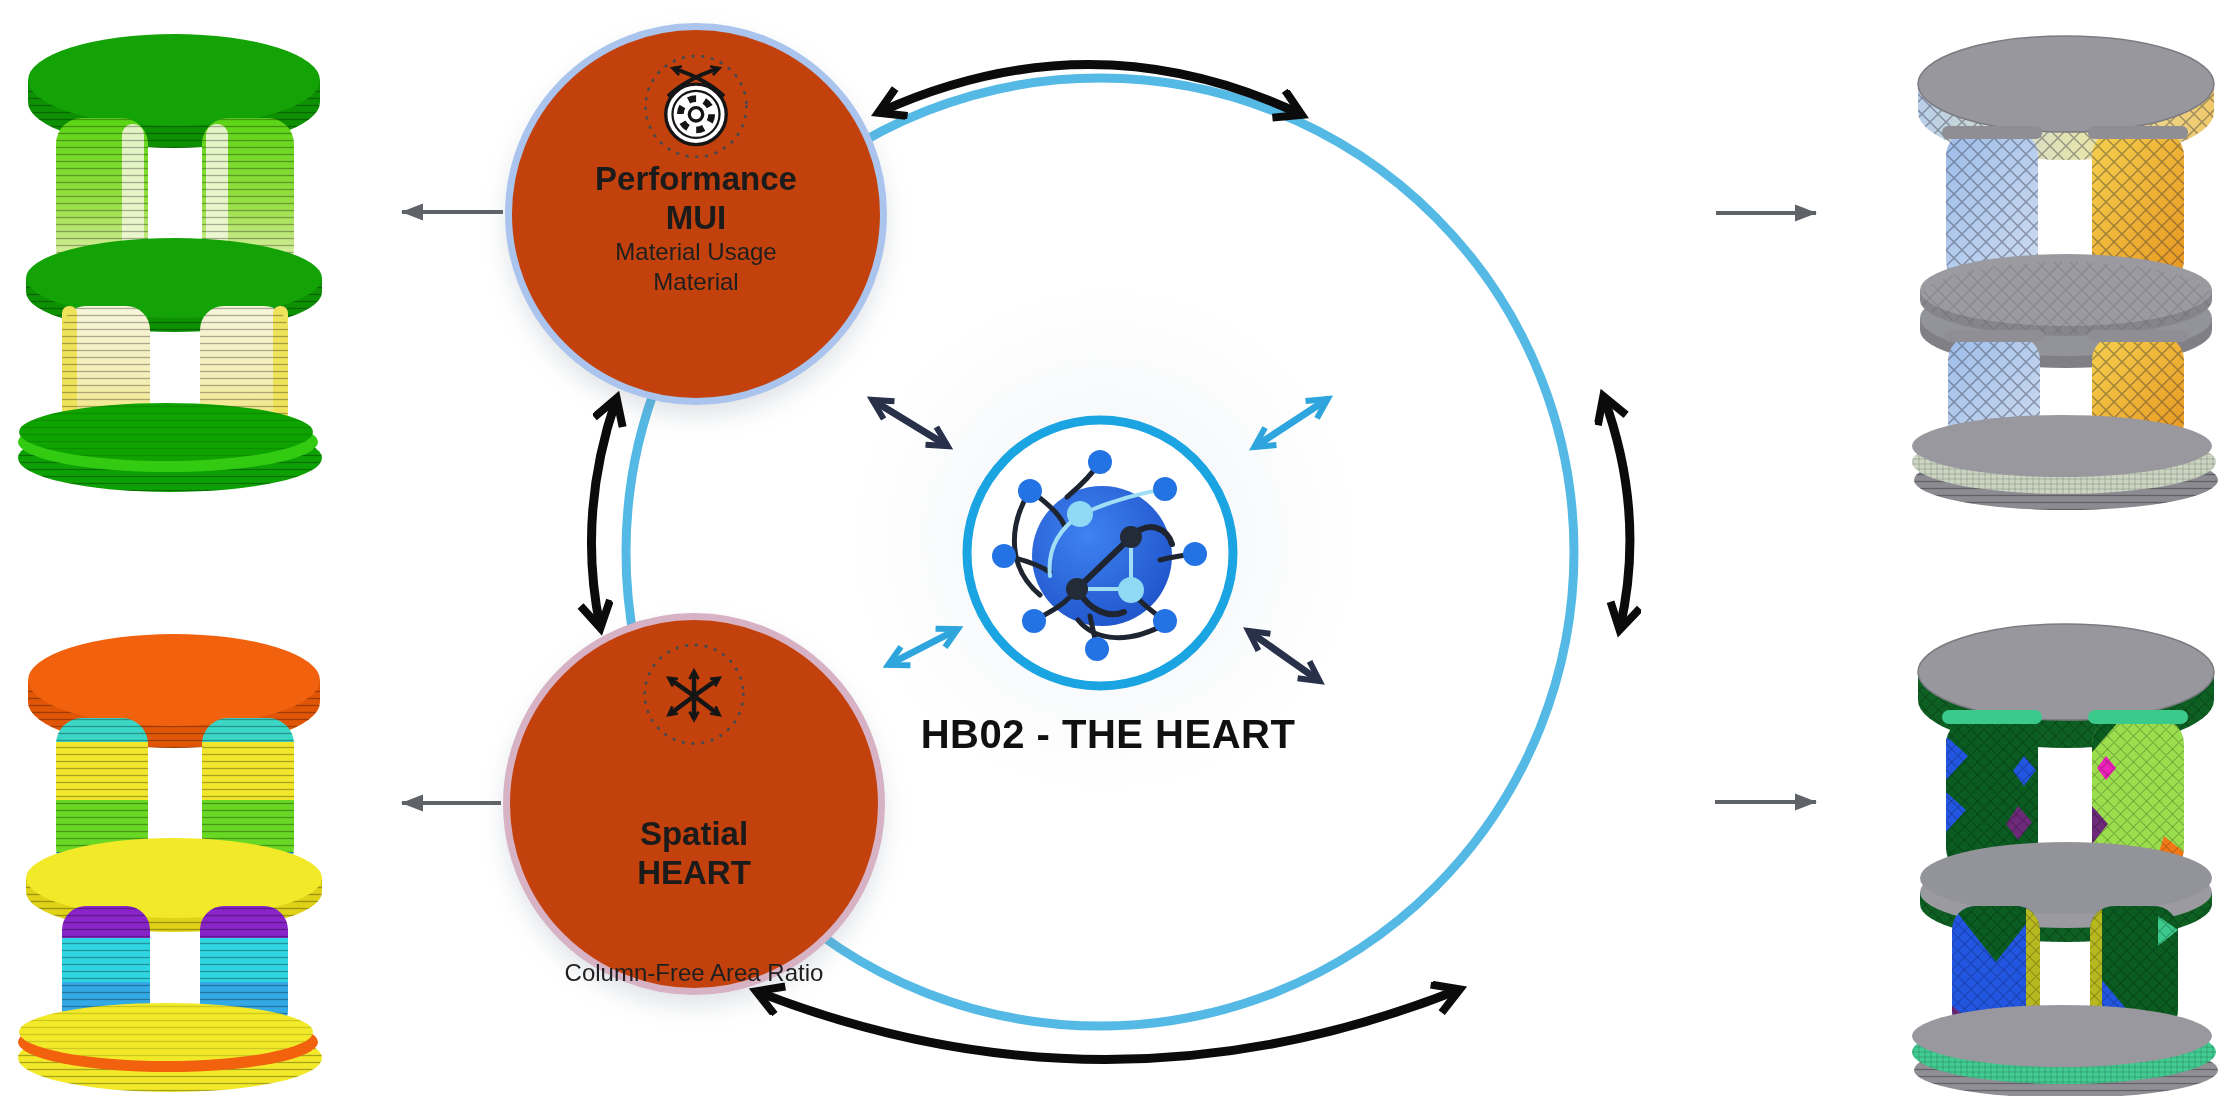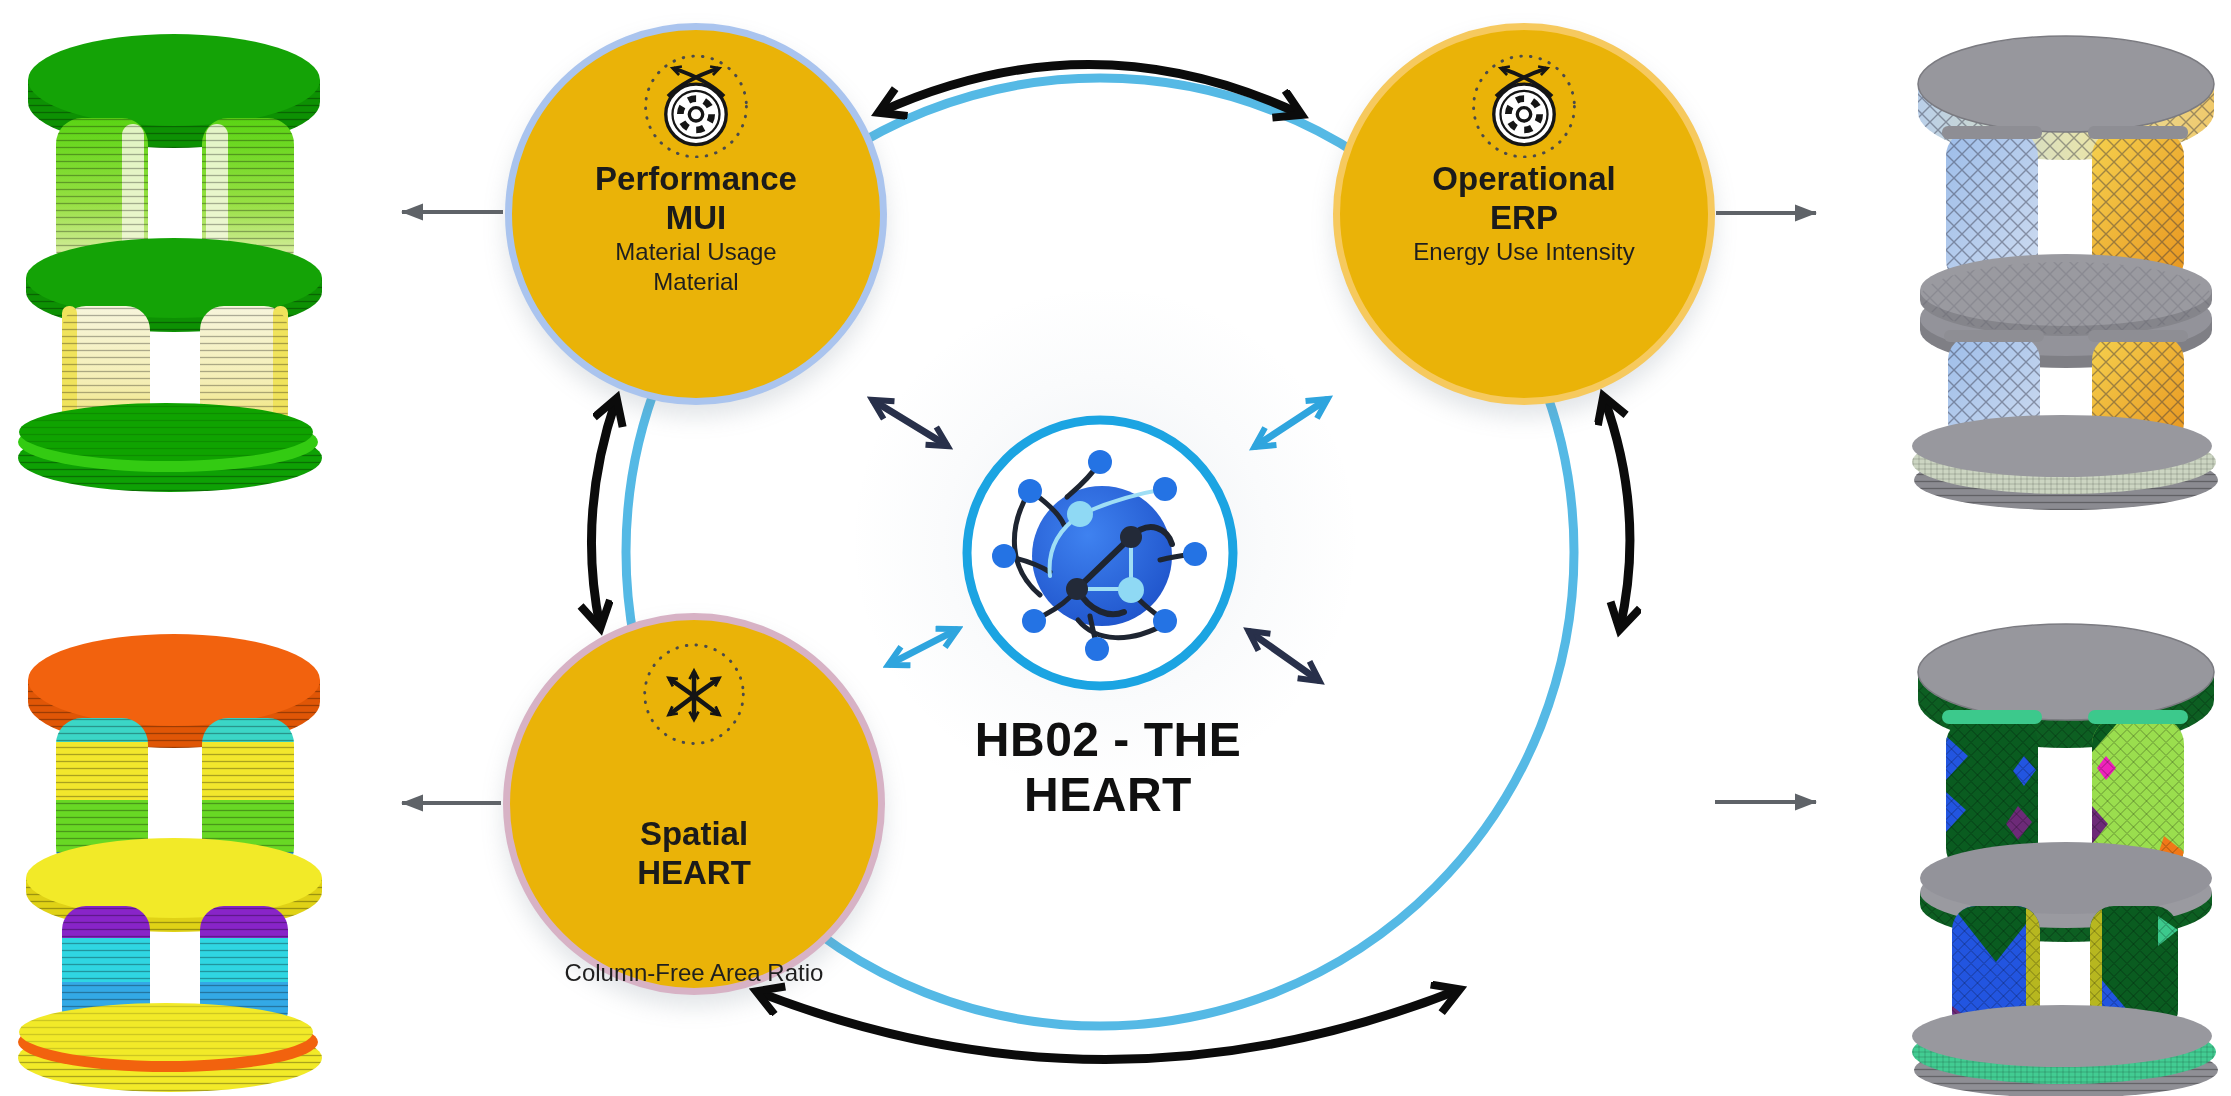--- a/index.html
+++ b/index.html
@@ -4,29 +4,29 @@
 <style>
   html,body{margin:0;padding:0;background:#fff;}
   body{font-family:"Liberation Sans", sans-serif;}
   #stage{position:relative;width:2231px;height:1096px;background:#ffffff;overflow:hidden;}
   .abs{position:absolute;}
   svg{display:block;}
   
   #hub-glow{left:855px;top:290px;width:500px;height:500px;border-radius:50%;
     background:radial-gradient(circle, rgba(228,233,239,.65) 0%, rgba(240,243,246,.35) 45%, rgba(255,255,255,0) 72%);}
   
-  .node{width:382px;height:382px;border-radius:50%;background:#eab308;border:7px solid #ccc;
+  .node{width:382px;height:382px;border-radius:50%;background:#c2410c;border:7px solid #ccc;
     box-sizing:border-box;box-shadow:0 12px 22px rgba(125,135,148,.22);z-index:4;
     display:flex;flex-direction:column;align-items:center;text-align:center;}
   .node .icon{margin-top:16px;width:112px;height:112px;flex:0 0 auto;}
   .node .title{margin-top:2px;font-size:33px;line-height:1.17;font-weight:bold;color:#1b1b1b;}
   .node .title span{display:block;}
   .node .subtitle{font-size:24px;line-height:1.25;color:#1f1f1f;max-width:300px;}
   .node .subtitle span{display:block;}
-  #hub-label{left:908px;top:712px;width:400px;text-align:center;font-size:48px;font-weight:bold;
+  #hub-label{left:908px;top:712px;width:400px;text-align:center;font-size:40px;font-weight:bold;
     letter-spacing:.5px;color:#101010;z-index:6;}
   .layer{left:0;top:0;z-index:1;}
   #arrow-layer{z-index:5;}
   .model{z-index:3;}
 </style>
 </head>
 <body>
 
 <svg width="0" height="0" style="position:absolute">
   <defs>
@@ -365,39 +365,20 @@
     <div class="title">
       <span>Performance</span>
       <span>MUI</span>
     </div>
     <div class="subtitle">
       <span>Material Usage</span>
       <span>Material</span>
     </div>
   </div>
 
-  <div class="node abs" style="left: 1333px; top: 23px; border-color: rgb(246, 201, 94);">
-    <svg class="icon" viewBox="0 0 100 100">
-      <circle cx="50" cy="54" r="45" fill="none" stroke="#4a4a4a" stroke-width="2.6" stroke-linecap="round" stroke-dasharray="0.5 8.2"></circle>
-      <path d="M25 45 Q40 30 70 20" fill="none" stroke="#151515" stroke-width="3.4" marker-end="url(#ai)"></path>
-      <path d="M75 45 Q60 30 30 20" fill="none" stroke="#151515" stroke-width="3.4" marker-end="url(#ai)"></path>
-      <circle cx="50" cy="61" r="27" fill="#fff" stroke="#151515" stroke-width="3"></circle>
-      <circle cx="50" cy="61" r="21" fill="#fff" stroke="#151515" stroke-width="2"></circle>
-      <circle cx="50" cy="61" r="14" fill="none" stroke="#151515" stroke-width="6" stroke-dasharray="7 7.66"></circle>
-      <circle cx="50" cy="61" r="6" fill="#fff" stroke="#151515" stroke-width="3"></circle>
-    </svg>
-    <div class="title">
-      <span>Operational</span>
-      <span>ERP</span>
-    </div>
-    <div class="subtitle">
-      <span>Energy Use Intensity</span>
-      <span></span>
-    </div>
-  </div>
 
   <div class="node abs" style="left: 503px; top: 613px; border-color: rgb(215, 178, 197); justify-content: space-between;">
     <svg class="icon" viewBox="0 0 100 100">
       <circle cx="50" cy="52" r="44" fill="none" stroke="#4a4a4a" stroke-width="2.6" stroke-linecap="round" stroke-dasharray="0.5 8.2"></circle>
       <path d="M50 32 L50 74" fill="none" stroke="#151515" stroke-width="4" marker-start="url(#ai)" marker-end="url(#ai)"></path>
       <path d="M28 38 Q50 53 72 70" fill="none" stroke="#151515" stroke-width="4" marker-start="url(#ai)" marker-end="url(#ai)"></path>
       <path d="M72 38 Q50 53 28 70" fill="none" stroke="#151515" stroke-width="4" marker-start="url(#ai)" marker-end="url(#ai)"></path>
     </svg>
     <div class="title">
       <span>Spatial</span>

